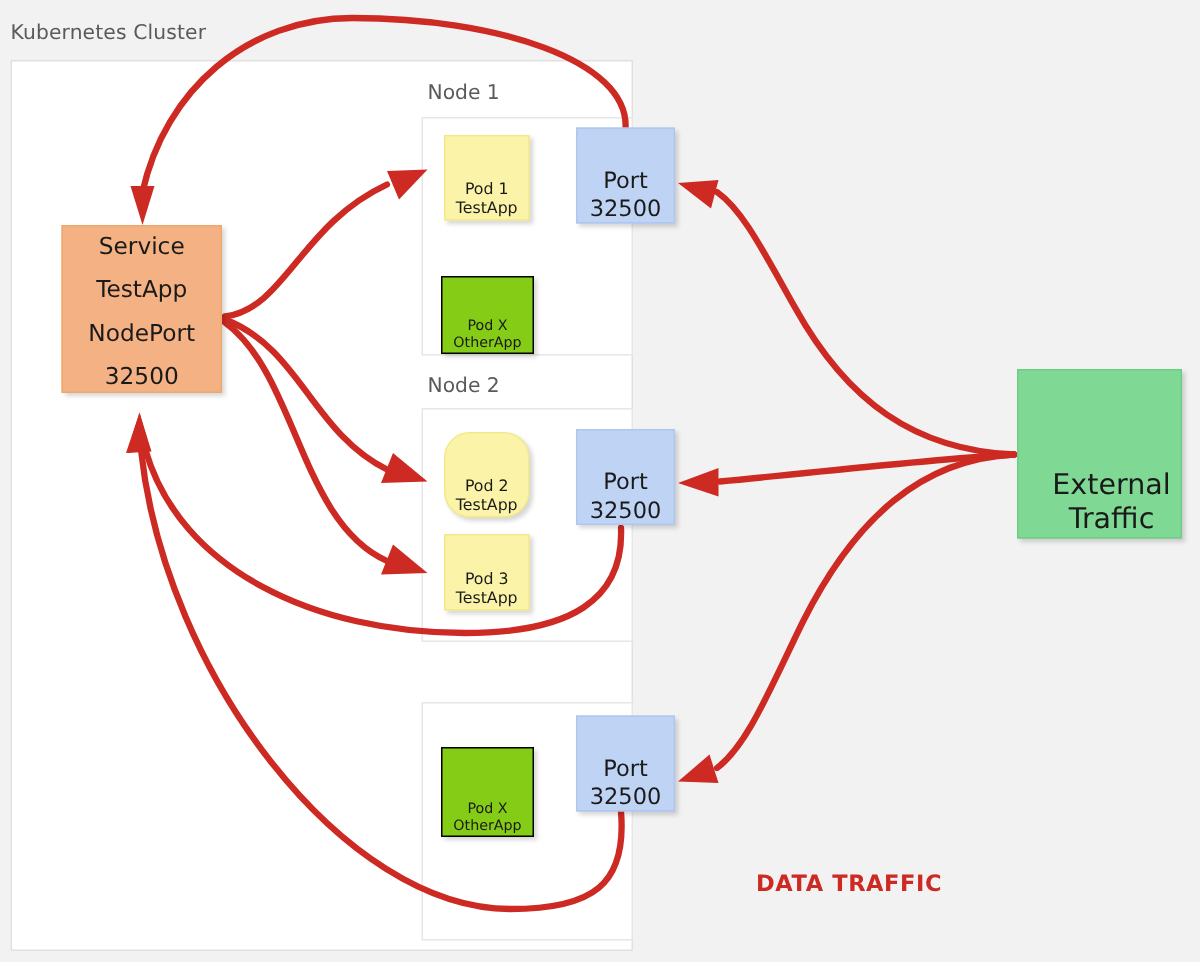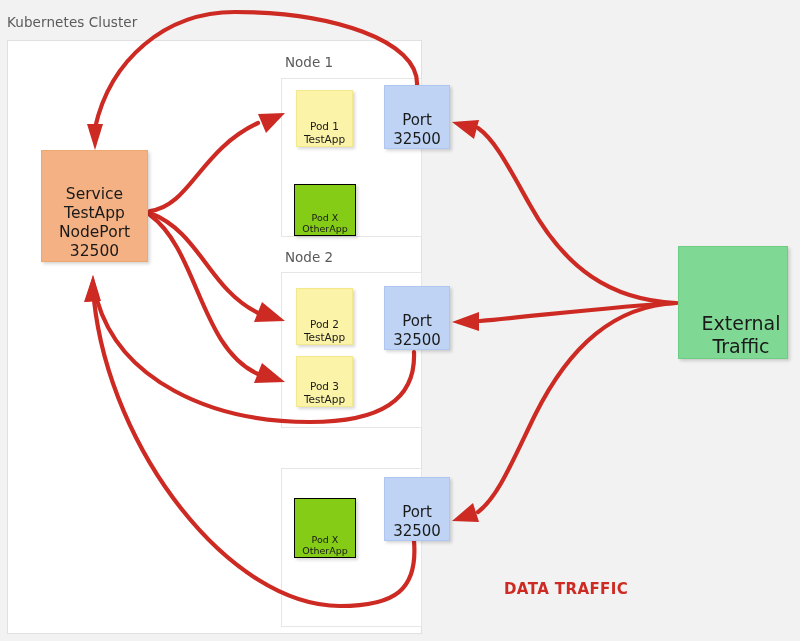--- a/index.html
+++ b/index.html
@@ -153,41 +153,41 @@
       <path d="M 676,303 C 620,306 545,315 480,321"></path>
       <polygon points="452,322 479,331 479,312"></polygon>
     </g>
 
     <g>
       <path d="M 676,303 C 615,306 570,345 535,415 C 512,462 498,497 478,512"></path>
       <polygon points="452,521 479,522 473,503"></polygon>
     </g>
   </svg>
 
-  <div class="shape service-box" style="left:41px;top:150px;width:107px;height:112px;">
+  <div class="shape service-box" style="left:41px;top:150px;width:107px;height:112px;gap:10px;">
     <span>Service</span>
     <span>TestApp</span>
     <span>NodePort</span>
     <span>32500</span>
   </div>
 
   <div class="shape pod-yellow" style="left:296px;top:90px;width:57px;height:57px;">
     <span>Pod 1</span>
     <span>TestApp</span>
   </div>
   <div class="shape pod-green" style="left:294px;top:165px;width:62px;height:52px;">
     <span>Pod X</span>
     <span>OtherApp</span>
   </div>
   <div class="shape port-box" style="left:384px;top:85px;width:66px;height:64px;">
     <span>Port</span>
     <span>32500</span>
   </div>
 
-  <div class="shape pod-yellow" style="left:296px;top:288px;width:57px;height:57px;">
+  <div class="shape pod-yellow" style="left:296px;top:288px;width:57px;height:57px;border-radius:17px;">
     <span>Pod 2</span>
     <span>TestApp</span>
   </div>
   <div class="shape pod-yellow" style="left:296px;top:356px;width:57px;height:51px;">
     <span>Pod 3</span>
     <span>TestApp</span>
   </div>
   <div class="shape port-box" style="left:384px;top:286px;width:66px;height:64px;">
     <span>Port</span>
     <span>32500</span>

